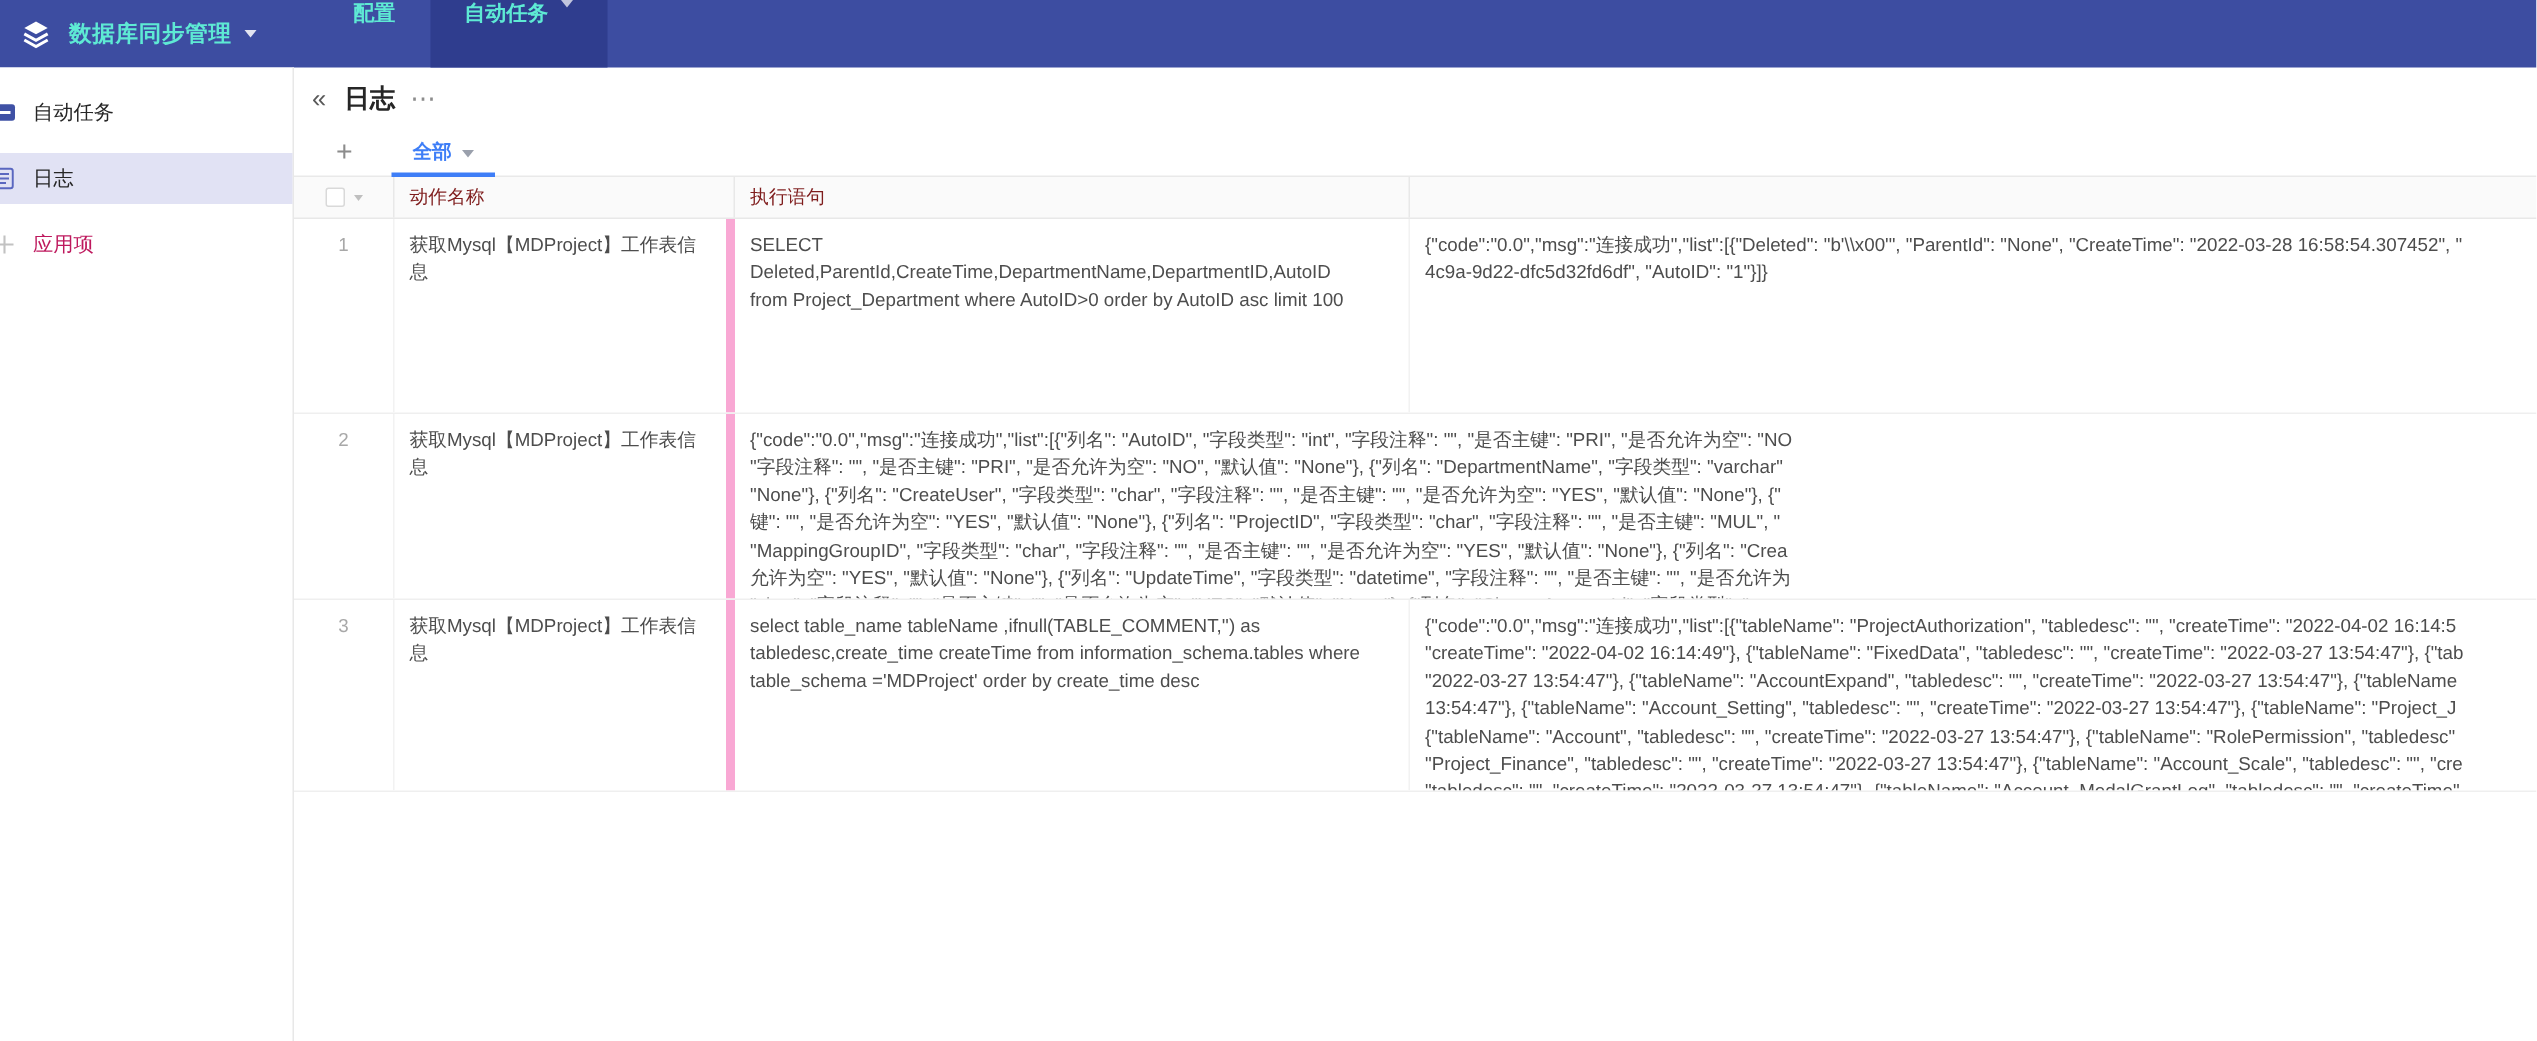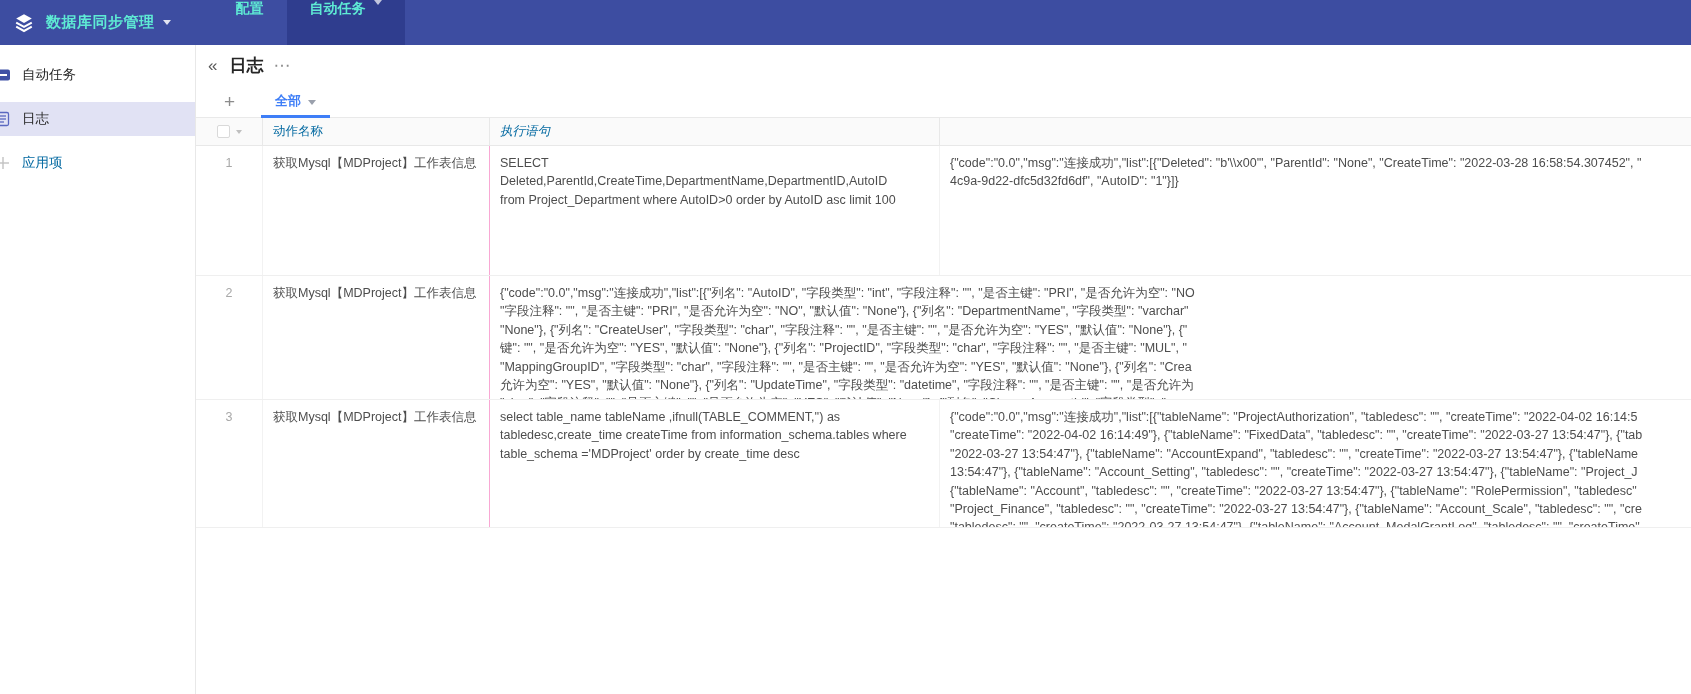--- a/index.html
+++ b/index.html
@@ -17,21 +17,21 @@
   .nav-item { display: flex; padding: 0 23px; font-size: 14px; font-weight: 600; cursor: pointer; }
   .nav-item.active { background: #2f3d8e; }
   .nav-item .chev-down { margin-left: 8px; border-top-color: rgba(255,255,255,.7); }
 
   
   .layout { display: flex; height: 649px; }
   .sidebar { width: 196px; flex-shrink: 0; border-right: 1px solid #e8e8e8; padding-top: 13px; background: #fff; }
   .side-item { height: 34px; display: flex; align-items: center; font-size: 13.5px; color: #262626;
                margin-bottom: 10px; cursor: pointer; }
   .side-item.selected { background: #e1e2f4; }
-  .side-item.disabled { color: #0369a1; cursor: default; }
+  .side-item.disabled { color: #be185d; cursor: default; }
   .side-icon { width: 16px; height: 16px; margin-left: -5px; margin-right: 11px; flex-shrink: 0; }
 
   .main { flex: 1; min-width: 0; display: flex; flex-direction: column; }
 
   
   .page-header { height: 40px; display: flex; align-items: center; padding-left: 8px; }
   .collapse-btn { font-size: 17px; color: #595959; cursor: pointer; line-height: 1; padding: 0 4px; }
   .page-title { font-size: 17px; font-weight: bold; color: #262626; margin: 0 10px 0 8px; }
   .more-btn { font-size: 17px; color: #8c8c8c; cursor: pointer; letter-spacing: 1px; line-height: 1; }
 
@@ -39,38 +39,38 @@
   .toolbar { height: 33px; display: flex; align-items: stretch; border-bottom: 1px solid #e9e9e9; position: relative; }
   .add-btn { font-size: 19px; color: #8c8c8c; margin-left: 28px; cursor: pointer; align-self: center; line-height: 1; }
   .filter-tab { margin-left: 26px; padding: 0 14px; display: flex; align-items: center; gap: 7px;
                 color: #3e7ef7; font-size: 13px; font-weight: bold; cursor: pointer; position: relative; }
   .filter-tab::after { content: ""; position: absolute; left: 0; right: 0; bottom: -1px; height: 3px; background: #3e7ef7; }
   .filter-chev { width: 0; height: 0; border-left: 4.5px solid transparent; border-right: 4.5px solid transparent;
                  border-top: 5px solid #9aa0ac; margin-top: 2px; }
 
   
   .thead { display: flex; height: 28px; background: #fafafa; border-bottom: 1px solid #e8e8e8;
-           font-size: 12.5px; color: #0369a1; align-items: center; }
+           font-size: 12.5px; color: #7f1d1d; align-items: center; }
   .th { height: 100%; display: flex; align-items: center; padding: 0 10px; border-right: 1px solid #e8e8e8; }
   .col-num { width: 67px; flex-shrink: 0; justify-content: center; padding: 0; }
   .col-action { width: 227px; flex-shrink: 0; }
-  .col-sql { width: 450px; flex-shrink: 0; font-style: italic; }
+  .col-sql { width: 450px; flex-shrink: 0; }
   .col-result { flex: 1; min-width: 0; border-right: none; }
   .checkbox { width: 13px; height: 13px; border: 1px solid #d9d9d9; border-radius: 2px; background: #fff; cursor: pointer; }
   .cb-chev { width: 0; height: 0; border-left: 3.5px solid transparent; border-right: 3.5px solid transparent;
              border-top: 4px solid #bfbfbf; margin-left: 6px; cursor: pointer; }
 
   .tbody { font-size: 12.5px; color: #4d4d4d; }
   .trow { display: flex; border-bottom: 1px solid #efefef; overflow: hidden; cursor: pointer; }
   .trow.r0 { height: 130px; }
   .trow.r1 { height: 124px; }
   .trow.r2 { height: 128px; }
   .cell { padding: 8px 10px 0; line-height: 18.4px; overflow: hidden; height: 100%; }
   .cell-num { width: 67px; flex-shrink: 0; text-align: center; color: #a8a8a8; padding: 8px 0 0; border-right: 1px solid #f2f2f2; }
-  .cell-action { width: 227px; flex-shrink: 0; border-right: 1px solid #f9a8d4; }
+  .cell-action { width: 227px; flex-shrink: 0; border-right: 6px solid #f9a8d4; }
   .cell-sql { width: 450px; flex-shrink: 0; white-space: pre; border-right: 1px solid #f2f2f2; }
   .cell-result { flex: 1; min-width: 0; }
   .rline { white-space: pre; overflow: hidden; }
 </style>
 </head>
 <body>
 
 <div class="navbar">
   <div class="brand">
     <span class="logo">

